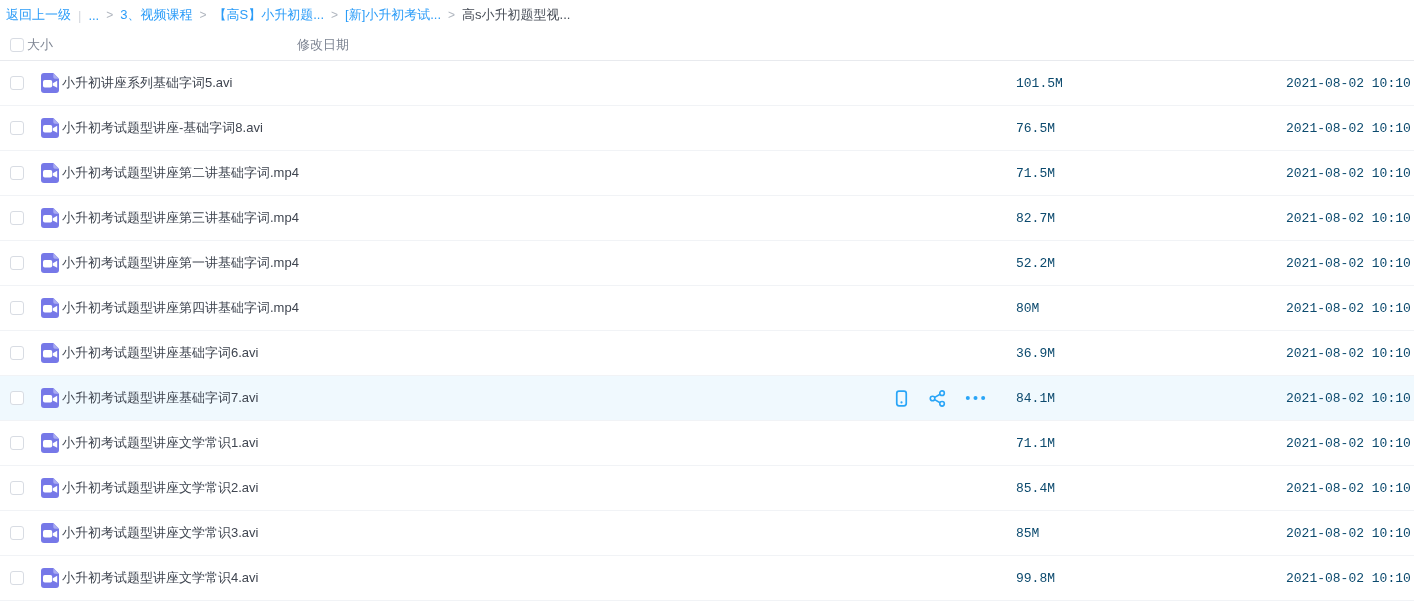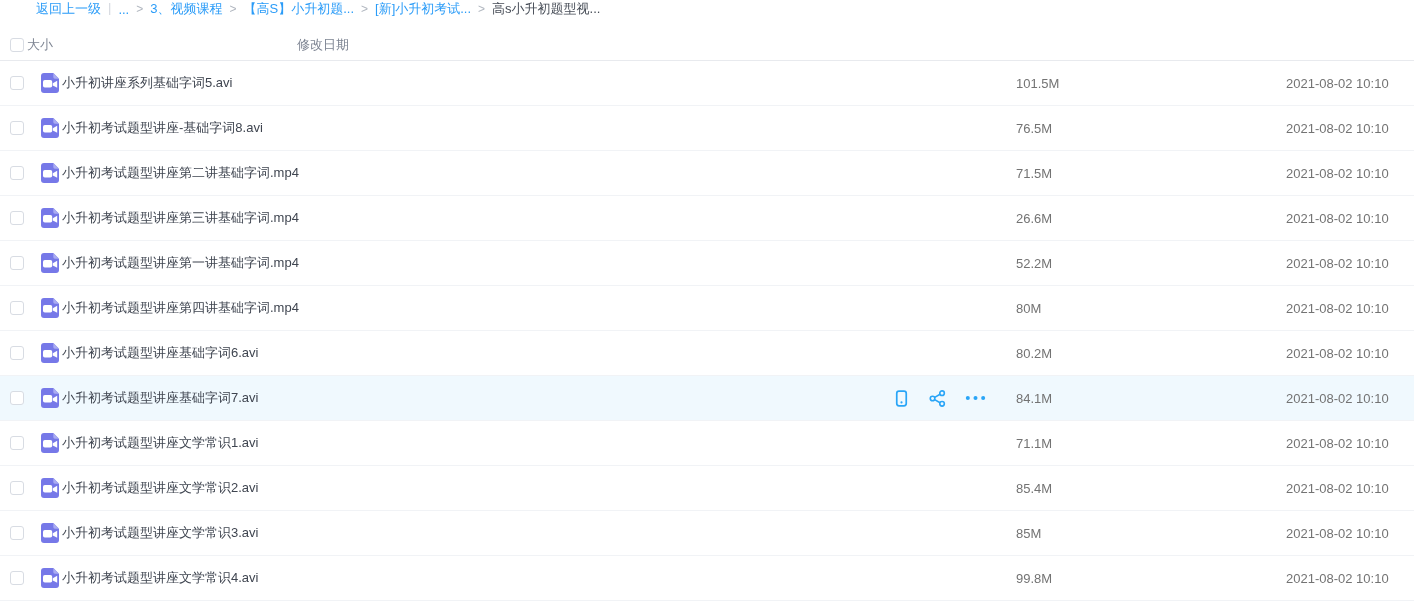--- a/index.html
+++ b/index.html
@@ -4,23 +4,23 @@
 <style>
   * { margin: 0; padding: 0; box-sizing: border-box; }
   html, body {
     width: 1414px; height: 613px;
     background: #ffffff;
     font-family: "Liberation Sans", "DejaVu Sans", sans-serif;
     overflow: hidden;
   }
   
   .breadcrumb {
-    display: flex; align-items: flex-start;
-    height: 30px; padding-left: 20px;
-    font-size: 13px; white-space: nowrap; margin-left: 16px;
+    display: flex; align-items: center;
+    height: 30px; padding-left: 6px;
+    font-size: 13px; white-space: nowrap;
   }
   .bc-back { color: #2b9cf8; cursor: pointer; }
   .bc-divider { color: #d3d7de; margin: 0 7px; }
   .bc-sep { color: #b0b6bf; margin: 0 7px; font-size: 12px; }
   .bc-item { color: #2b9cf8; cursor: pointer; }
   .bc-item.current { color: #474d57; cursor: default; }
   
   .list-header {
     display: flex; align-items: center;
     height: 31px; padding-left: 10px;
@@ -54,21 +54,21 @@
   }
   .file-name {
     color: #3f4550; white-space: nowrap; overflow: hidden;
     text-overflow: ellipsis;
   }
   .row-actions {
     margin-left: auto; margin-right: 26px;
     display: flex; align-items: center; gap: 17px;
   }
   .action-btn { display: flex; align-items: center; cursor: pointer; }
-  .cell-size, .cell-date { color: #737373; }
+  .cell-size, .cell-date { color: #0c4a6e; font-family: Liberation Mono, monospace; }
   .cell-size { width: 270px; flex: 0 0 270px; padding-left: 3px; }
   .cell-date { width: 131px; flex: 0 0 131px; padding-left: 3px; }
 </style>
 </head>
 <body>
 
 <div class="breadcrumb">
   <span class="bc-back">返回上一级</span>
   <span class="bc-divider">|</span>
   <span style="display:flex;align-items:center;">
@@ -152,21 +152,21 @@
         <path d="M3 5 a3 3 0 0 1 3 -3 h9.3 L21 7.7 V19 a3 3 0 0 1 -3 3 H6 a3 3 0 0 1 -3 -3 Z" fill="#7678e8"></path>
         <path d="M15.3 2 L21 7.7 h-4.1 a1.6 1.6 0 0 1 -1.6 -1.6 Z" fill="#a9abf2"></path>
         <rect x="5" y="9" width="9.2" height="7.6" rx="1.8" fill="#ffffff"></rect>
         <path d="M14.8 12.2 L19.2 9.8 V16.8 L14.8 14.4 Z" fill="#ffffff"></path>
       </svg>
     </span>
     <span class="cell-name">
       <span class="file-name">小升初考试题型讲座第三讲基础字词.mp4</span>
 
     </span>
-    <span class="cell-size">26.6M</span>
+    <span class="cell-size">82.7M</span>
     <span class="cell-date">2021-08-02 10:10</span>
   </div>
 
   <div class="file-row">
     <span class="checkbox"></span>
     <span class="cell-icon">
       <svg viewBox="0 0 24 24" width="24" height="24">
         <path d="M3 5 a3 3 0 0 1 3 -3 h9.3 L21 7.7 V19 a3 3 0 0 1 -3 3 H6 a3 3 0 0 1 -3 -3 Z" fill="#7678e8"></path>
         <path d="M15.3 2 L21 7.7 h-4.1 a1.6 1.6 0 0 1 -1.6 -1.6 Z" fill="#a9abf2"></path>
         <rect x="5" y="9" width="9.2" height="7.6" rx="1.8" fill="#ffffff"></rect>
@@ -206,21 +206,21 @@
         <path d="M3 5 a3 3 0 0 1 3 -3 h9.3 L21 7.7 V19 a3 3 0 0 1 -3 3 H6 a3 3 0 0 1 -3 -3 Z" fill="#7678e8"></path>
         <path d="M15.3 2 L21 7.7 h-4.1 a1.6 1.6 0 0 1 -1.6 -1.6 Z" fill="#a9abf2"></path>
         <rect x="5" y="9" width="9.2" height="7.6" rx="1.8" fill="#ffffff"></rect>
         <path d="M14.8 12.2 L19.2 9.8 V16.8 L14.8 14.4 Z" fill="#ffffff"></path>
       </svg>
     </span>
     <span class="cell-name">
       <span class="file-name">小升初考试题型讲座基础字词6.avi</span>
 
     </span>
-    <span class="cell-size">80.2M</span>
+    <span class="cell-size">36.9M</span>
     <span class="cell-date">2021-08-02 10:10</span>
   </div>
 
   <div class="file-row hovered">
     <span class="checkbox"></span>
     <span class="cell-icon">
       <svg viewBox="0 0 24 24" width="24" height="24">
         <path d="M3 5 a3 3 0 0 1 3 -3 h9.3 L21 7.7 V19 a3 3 0 0 1 -3 3 H6 a3 3 0 0 1 -3 -3 Z" fill="#7678e8"></path>
         <path d="M15.3 2 L21 7.7 h-4.1 a1.6 1.6 0 0 1 -1.6 -1.6 Z" fill="#a9abf2"></path>
         <rect x="5" y="9" width="9.2" height="7.6" rx="1.8" fill="#ffffff"></rect>

